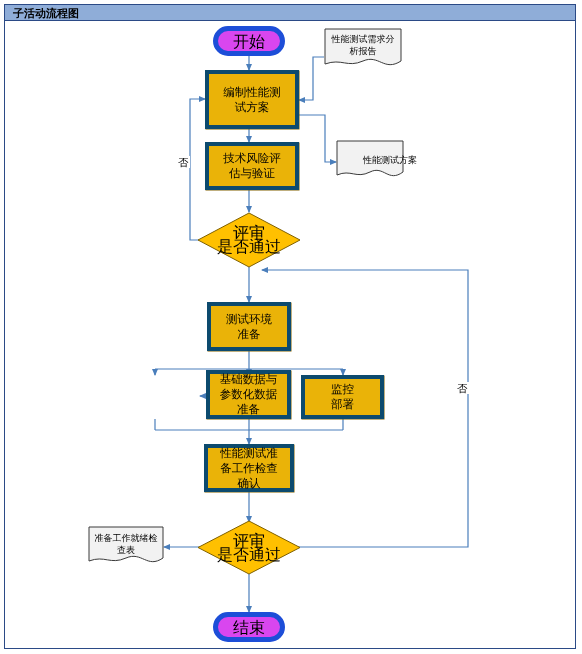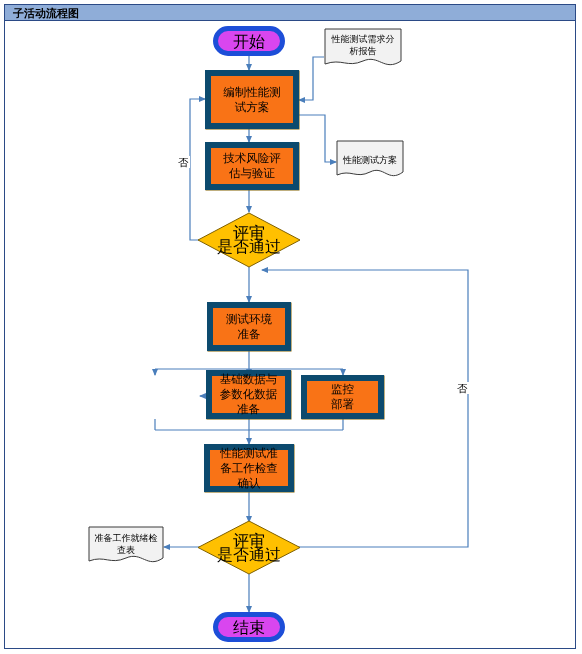--- a/index.html
+++ b/index.html
@@ -67,22 +67,22 @@
     display: flex;
     align-items: center;
     justify-content: center;
     text-align: center;
     font-size: 11.5px;
     color: #000000;
     line-height: 15px;
     z-index: 5;
   }
   .process {
-    background: #f97316;
-    border: 6px solid #0c4a6e;
+    background: #eab308;
+    border: 4px solid #0c4a6e;
     box-shadow: 0.5px 0.5px 0 #806000;
   }
   .terminator {
     background: #d946ef;
     border: 5px solid #1d4ed8;
     border-radius: 999px;
     font-size: 16px;
   }
   .decision-wrap {
     position: absolute;
@@ -262,21 +262,21 @@
       <div class="doc-label" style="top:5px;">
         <div>性能测试需求分</div>
         <div>析报告</div>
       </div>
     </div>
 
     <div class="doc-wrap" style="left:336px; top:140px; width:68px; height:42px;">
       <svg width="68" height="42" viewBox="0 0 68 42" xmlns="http://www.w3.org/2000/svg">
         <path d="M1,1 L67,1 L67,32 C52,43 48,25 34,32 C20,39 15,29 1,35 Z" fill="#F2F2F2" stroke="#3B3B3B" stroke-width="1"></path>
       </svg>
-      <div class="doc-label" style="top:14px;">
+      <div class="doc-label" style="top:14px;margin-left:20px;">
         <div>性能测试方案</div>
       </div>
     </div>
 
     <div class="doc-wrap" style="left:88px; top:526px; width:76px; height:42px;">
       <svg width="76" height="42" viewBox="0 0 76 42" xmlns="http://www.w3.org/2000/svg">
         <path d="M1,1 L75,1 L75,32 C59,43 54,25 38,32 C22,39 17,29 1,35 Z" fill="#F2F2F2" stroke="#3B3B3B" stroke-width="1"></path>
       </svg>
       <div class="doc-label" style="top:6px;">
         <div>准备工作就绪检</div>

